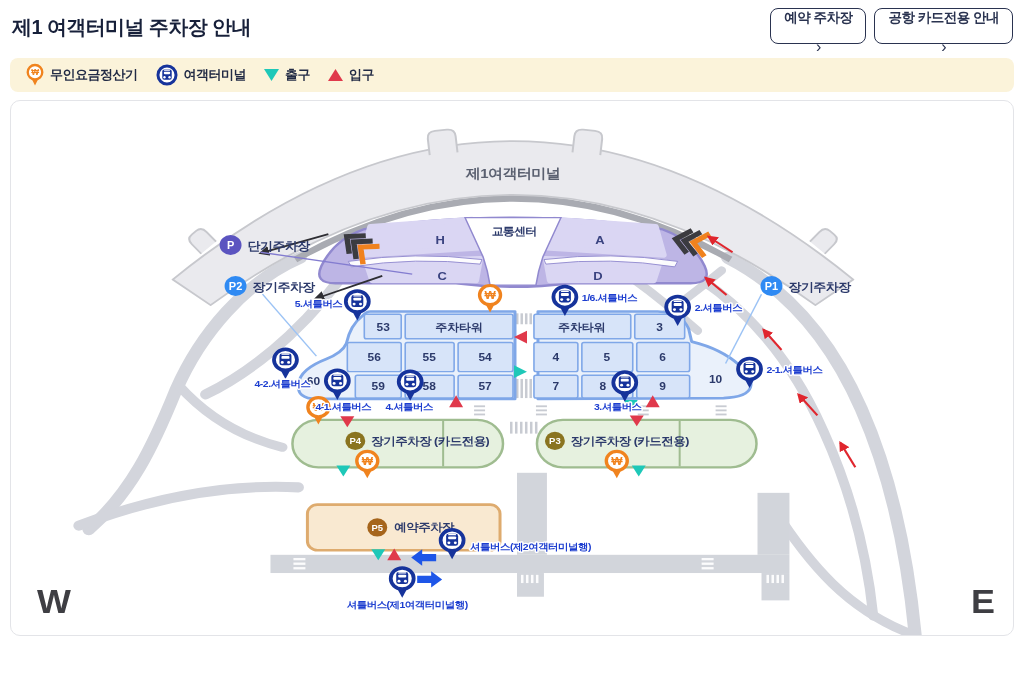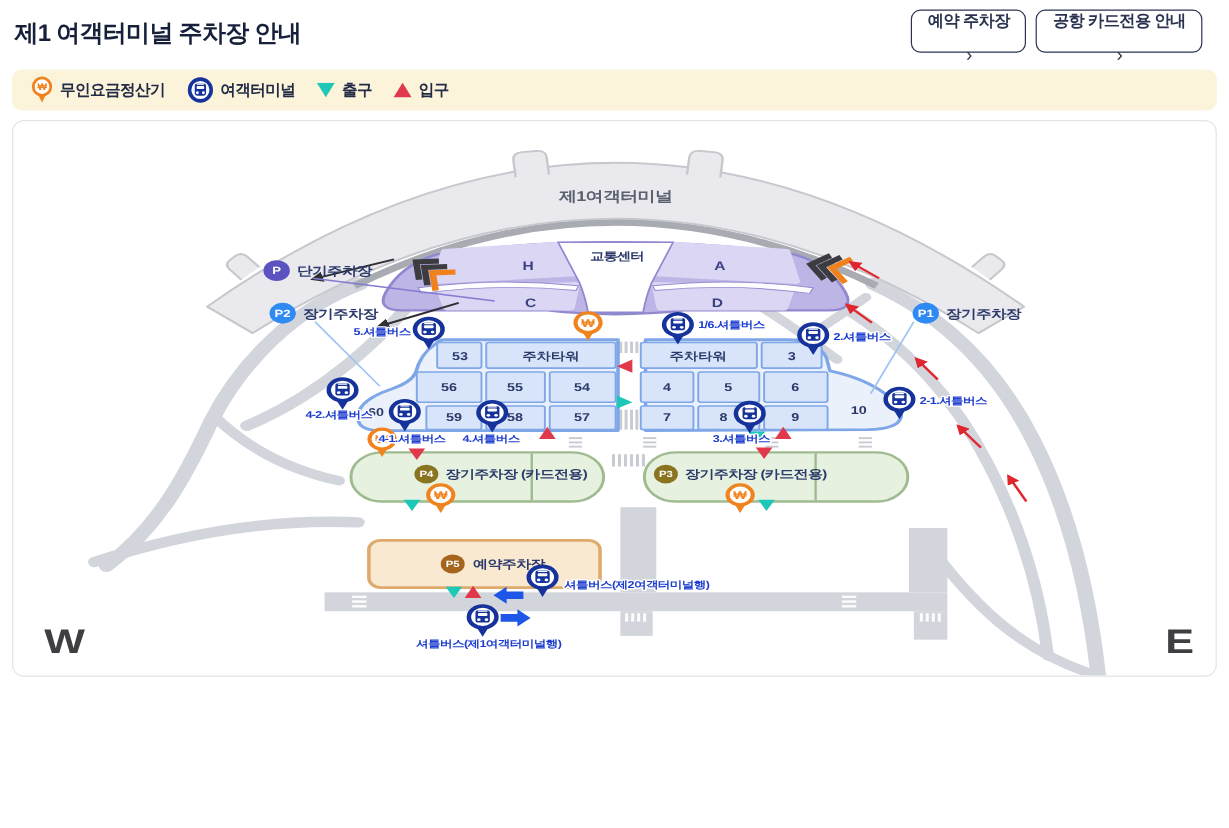--- a/index.html
+++ b/index.html
@@ -1,31 +1,31 @@
 <!DOCTYPE html>
 <html><head>
 <meta charset="utf-8">
 <style>
   * { box-sizing: border-box; }
   html,body { margin:0; padding:0; }
   body {
     width:1024px; height:690px; background:#fff; position:relative; overflow:hidden;
     font-family:"Liberation Sans","DejaVu Sans",sans-serif;
   }
-  .hdr { display:flex; justify-content:space-between; align-items:flex-start; padding:8px 22px 0 12px; height:50px; }
+  .hdr { display:flex; justify-content:space-between; align-items:flex-start; padding:8px 11px 0 12px; height:50px; }
   .title { font-size:20px; font-weight:800; color:#17203A; margin:6px 0 0 0; letter-spacing:-0.6px; }
   .hbtns { display:flex; gap:8px; }
   .hbtn { display:flex; align-items:center; gap:14px; background:#fff; border:1.5px solid #2A3350;
           border-radius:8px; padding:0 13px; height:36px; font-size:13.5px; font-weight:700; color:#2A3350; cursor:pointer;
           font-family:inherit; letter-spacing:-0.5px;flex-direction:column; }
   .hbtn .chev { font-size:16px; font-weight:400; line-height:1; margin-top:-2px; }
   .legend { margin:8px 10px 8px; background:#FBF3DA; border-radius:8px; height:34px;
             display:flex; align-items:center; gap:18px; padding:0 16px; }
   .litem { display:flex; align-items:center; gap:6px; font-size:13px; font-weight:700; color:#222B45; letter-spacing:-0.5px; }
-  .map { position:relative; margin:0 10px; height:464px; border:1px solid #E3E4E8; border-radius:10px; overflow:hidden; background:#fff; }
+  .map { position:relative; margin:0 10px; height:536px; border:1px solid #E3E4E8; border-radius:10px; overflow:hidden; background:#fff; }
   .mapsvg { display:block; width:100%; height:100%; }
 
   
   text { font-family:"Liberation Sans","DejaVu Sans",sans-serif; }
   .slbl { font-size:10.5px; font-weight:bold; fill:#1D3ED0; stroke:#fff; stroke-width:3px; paint-order:stroke; stroke-linejoin:round; letter-spacing:-0.5px; }
   .clbl { font-size:12px; font-weight:bold; fill:#2C3A6B; }
   .btxt { font-size:11px; font-weight:bold; fill:#fff; }
   .btxt-sm { font-size:9.5px; font-weight:bold; fill:#fff; }
   .plbl { font-size:13px; font-weight:bold; fill:#2C3A6B; letter-spacing:-0.5px; }
   .glbl { font-size:12.5px; font-weight:bold; fill:#2C3A6B; letter-spacing:-0.5px; }

